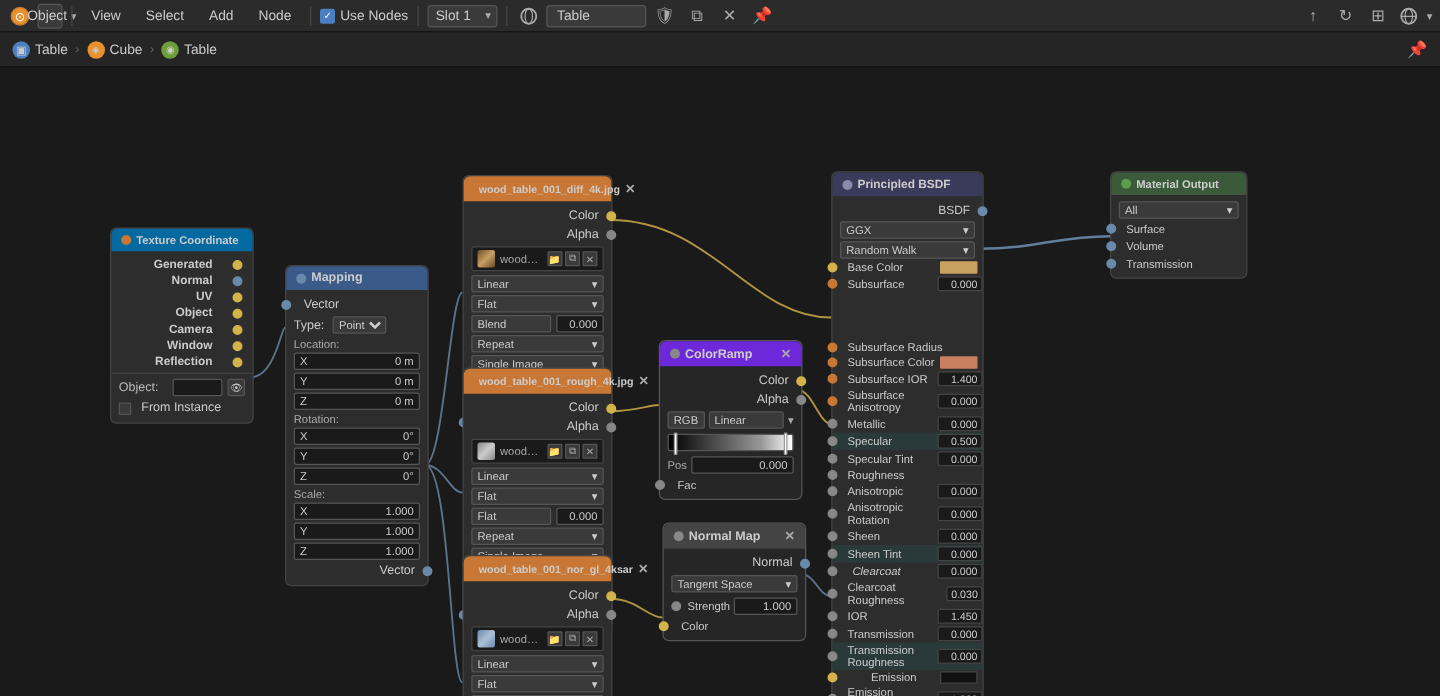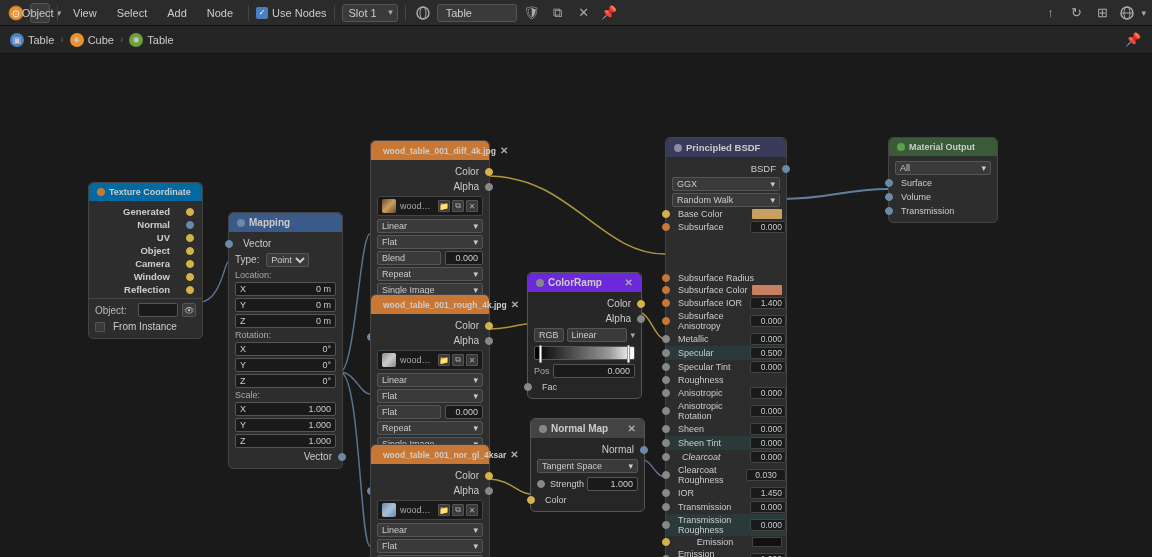--- a/index.html
+++ b/index.html
@@ -819,21 +819,21 @@
         <div style="background:#1a1a1a;border:1px solid #444;border-radius:2px;width:36px;padding:0 3px;font-size:8.5px;text-align:right;">0.000</div>
       </div>
       <div style="position:relative;padding:1px 0 1px 4px;display:flex;align-items:center;">
         <div class="node-socket" style="position:absolute;left:-4px;width:8px;height:8px;border-radius:50%;background:#888;border:1px solid #888;"></div>
         <span style="margin-left:12px;font-size:9px;flex:1;font-style:italic;">Clearcoat</span>
         <div style="background:#1a1a1a;border:1px solid #444;border-radius:2px;width:36px;padding:0 3px;font-size:8.5px;text-align:right;">0.000</div>
       </div>
       <div style="position:relative;padding:1px 0 1px 4px;display:flex;align-items:center;">
         <div class="node-socket" style="position:absolute;left:-4px;width:8px;height:8px;border-radius:50%;background:#888;border:1px solid #888;"></div>
         <span style="margin-left:8px;font-size:9px;flex:1;">Clearcoat Roughness</span>
-        <div style="background:#1a1a1a;border:1px solid #444;border-radius:2px;width:40px;padding:0 3px;font-size:8.5px;text-align:center;">0.030</div>
+        <div style="background:#1a1a1a;border:1px solid #444;border-radius:2px;width:29px;padding:0 3px;font-size:8.5px;text-align:right;">0.030</div>
       </div>
       <div style="position:relative;padding:1px 0 1px 4px;display:flex;align-items:center;">
         <div class="node-socket" style="position:absolute;left:-4px;width:8px;height:8px;border-radius:50%;background:#888;border:1px solid #888;"></div>
         <span style="margin-left:8px;font-size:9px;flex:1;">IOR</span>
         <div style="background:#1a1a1a;border:1px solid #444;border-radius:2px;width:36px;padding:0 3px;font-size:8.5px;text-align:right;">1.450</div>
       </div>
       <div style="position:relative;padding:1px 0 1px 4px;display:flex;align-items:center;">
         <div class="node-socket" style="position:absolute;left:-4px;width:8px;height:8px;border-radius:50%;background:#888;border:1px solid #888;"></div>
         <span style="margin-left:8px;font-size:9px;flex:1;">Transmission</span>
         <div style="background:#1a1a1a;border:1px solid #444;border-radius:2px;width:36px;padding:0 3px;font-size:8.5px;text-align:right;">0.000</div>

